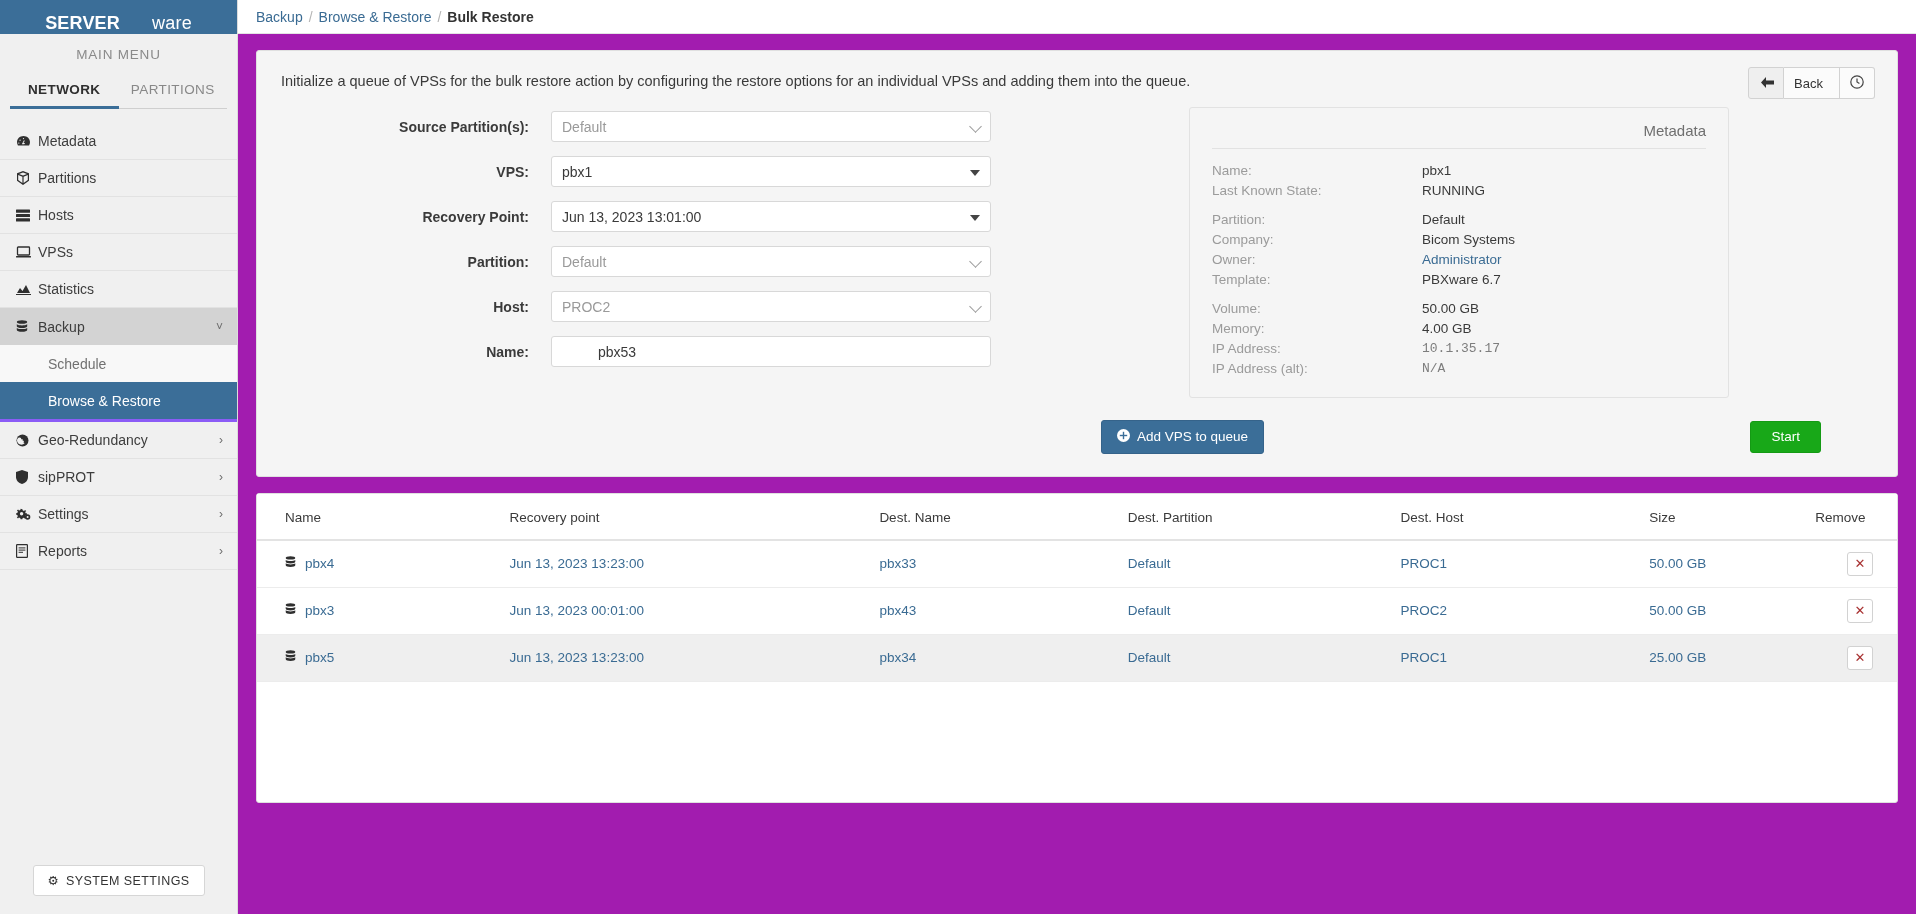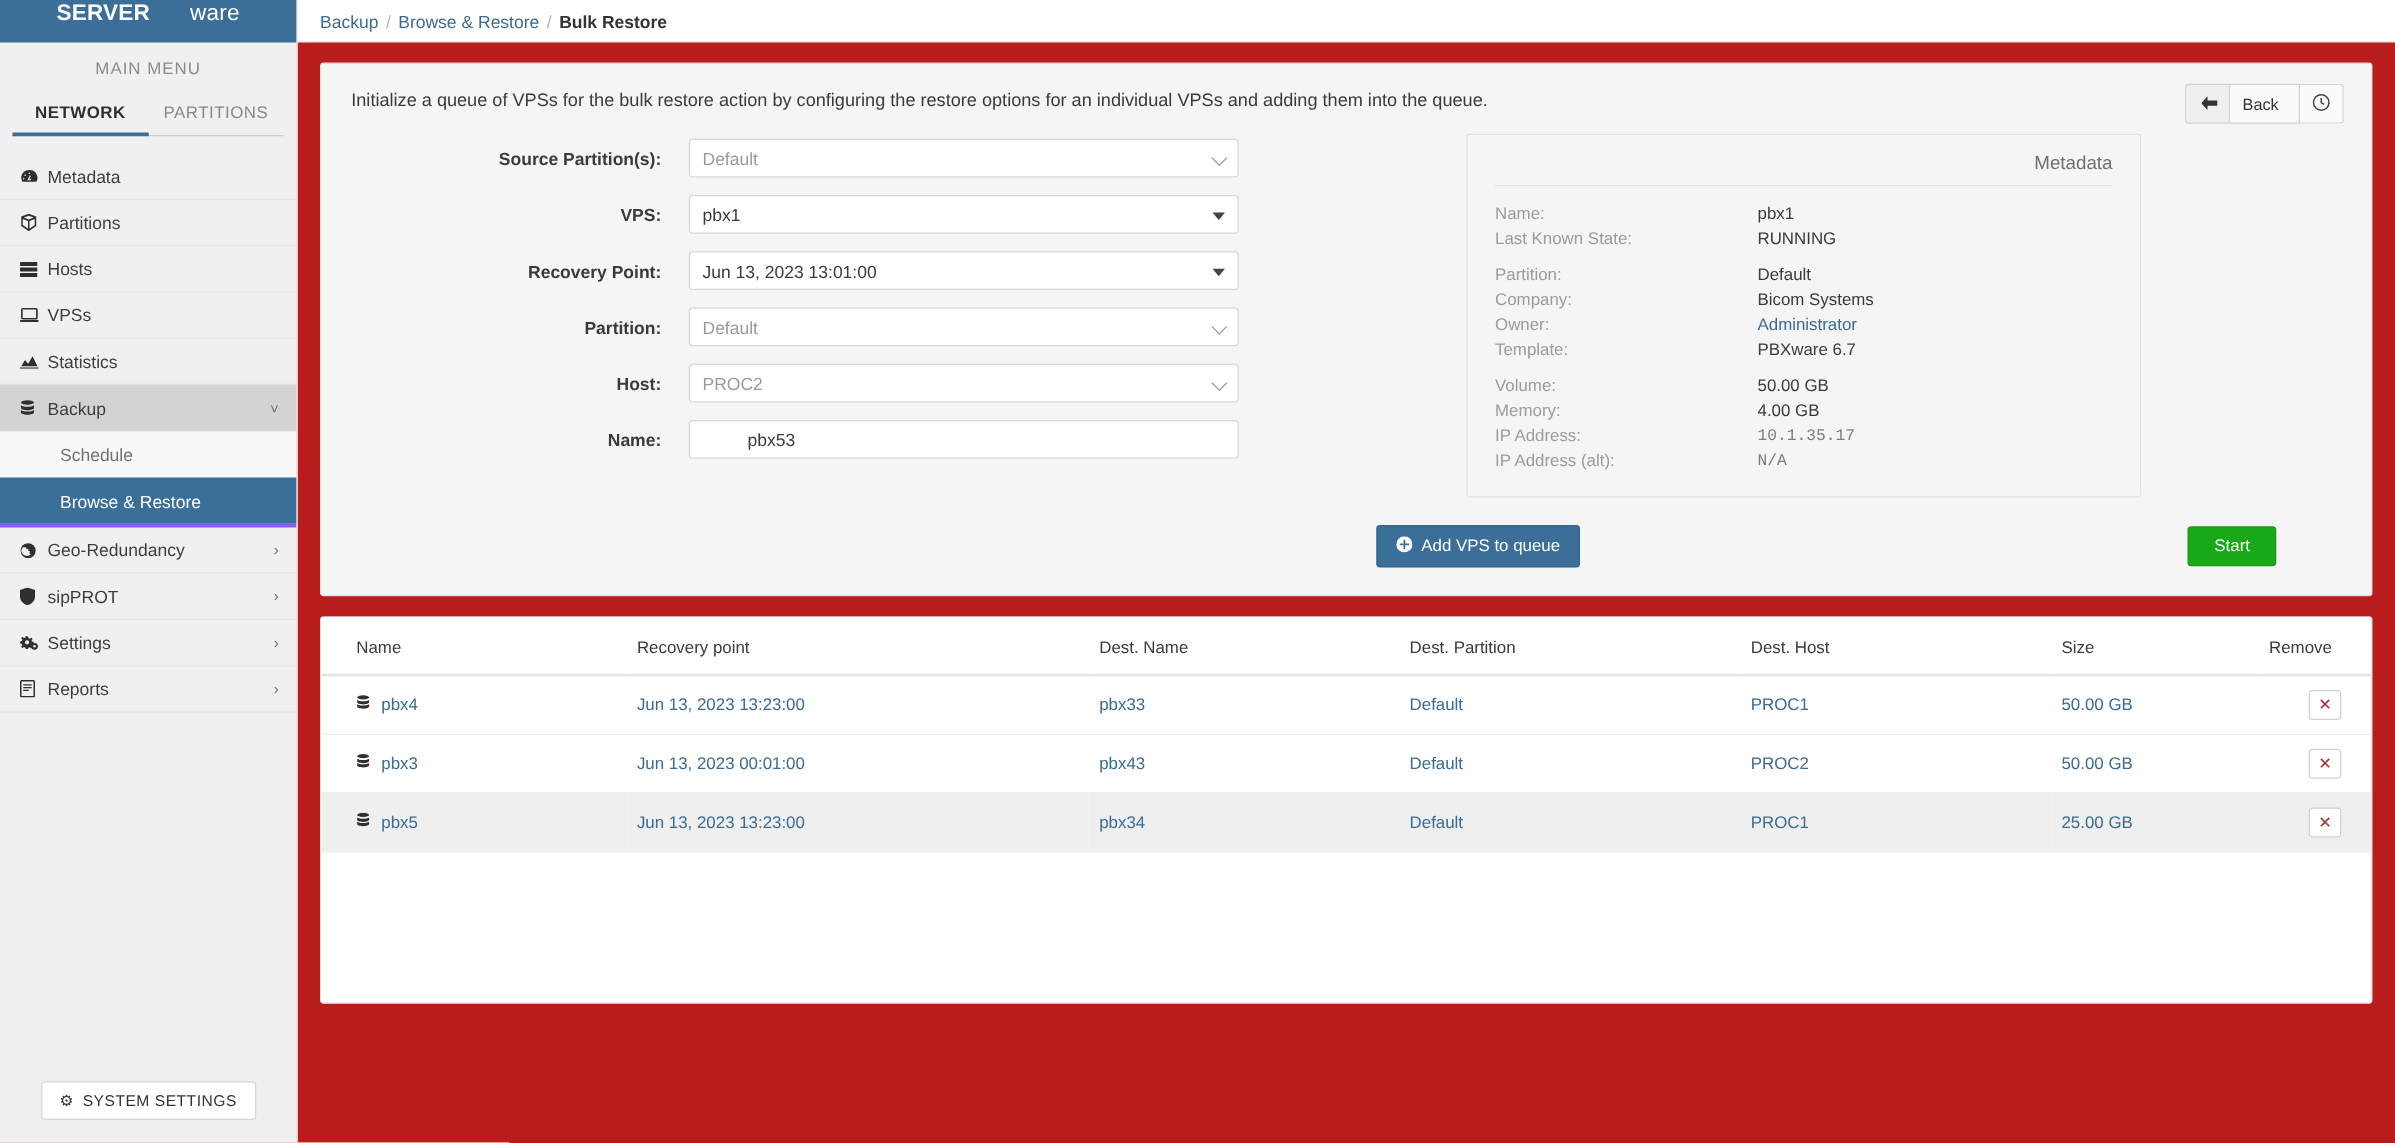--- a/index.html
+++ b/index.html
@@ -20,21 +20,21 @@
     width: 238px; min-width: 238px; height: 914px;
     background: #f0f0f0;
     display: flex; flex-direction: column;
     position: relative;
     border-right: 1px solid #dcdcdc;
   }
   .brand {
     height: 34px;
     background: #3b6e98;
     color: #fff;
-    display: flex; align-items: flex-start; justify-content: center;
+    display: flex; align-items: flex-end; justify-content: center;
     font-size: 18px;
     letter-spacing: .2px;
     gap: 32px;
   }
   .brand .b1 { font-weight: bold; }
   .brand .b2 { font-weight: normal; }
   .mainmenu {
     text-align: center;
     color: #8a8a8a;
     font-size: 13.5px;
@@ -134,21 +134,21 @@
     border-bottom: 1px solid #e4e4e4;
     background: #ffffff;
   }
   .breadcrumb a { color: #3a6b93; text-decoration: none; cursor: pointer; }
   .breadcrumb .sep { color: #b5b5b5; }
   .breadcrumb .cur { color: #333; font-weight: bold; }
 
   .content {
     flex: 1;
     padding: 16px 18px 0 18px;
-    background: #b91c1c;
+    background: #a21caf;
     overflow: hidden;
   }
 
   .panel {
     border: 1px solid #e0e0e0;
     border-radius: 3px;
     background: #f5f5f5;
     position: relative;
   }
   .panel-top {
@@ -176,21 +176,21 @@
     display: inline-flex; align-items: center; gap: 9px;
     line-height: 1;
   }
   .btn-light.seg-l { border-radius: 3px 0 0 3px; background: #efefef; padding-right: 9px; }
   .btn-light.seg-m { border-left: none; border-radius: 0; padding-left: 10px; padding-right: 16px; }
   .btn-light.seg-r { border-left: none; border-radius: 0 3px 3px 0; padding: 7px 10px; }
 
   .body-row {
     display: flex;
     padding: 14px 24px 22px 24px;
-    gap: 0;
+    gap: 16px;
   }
   .form-col { width: 830px; min-width: 830px; padding-top: 4px; }
   .meta-col { flex: 1; padding-left: 62px; }
 
   .frm-row {
     display: flex; align-items: center;
     margin-bottom: 14px;
   }
   .frm-label {
     width: 270px; min-width: 270px;

